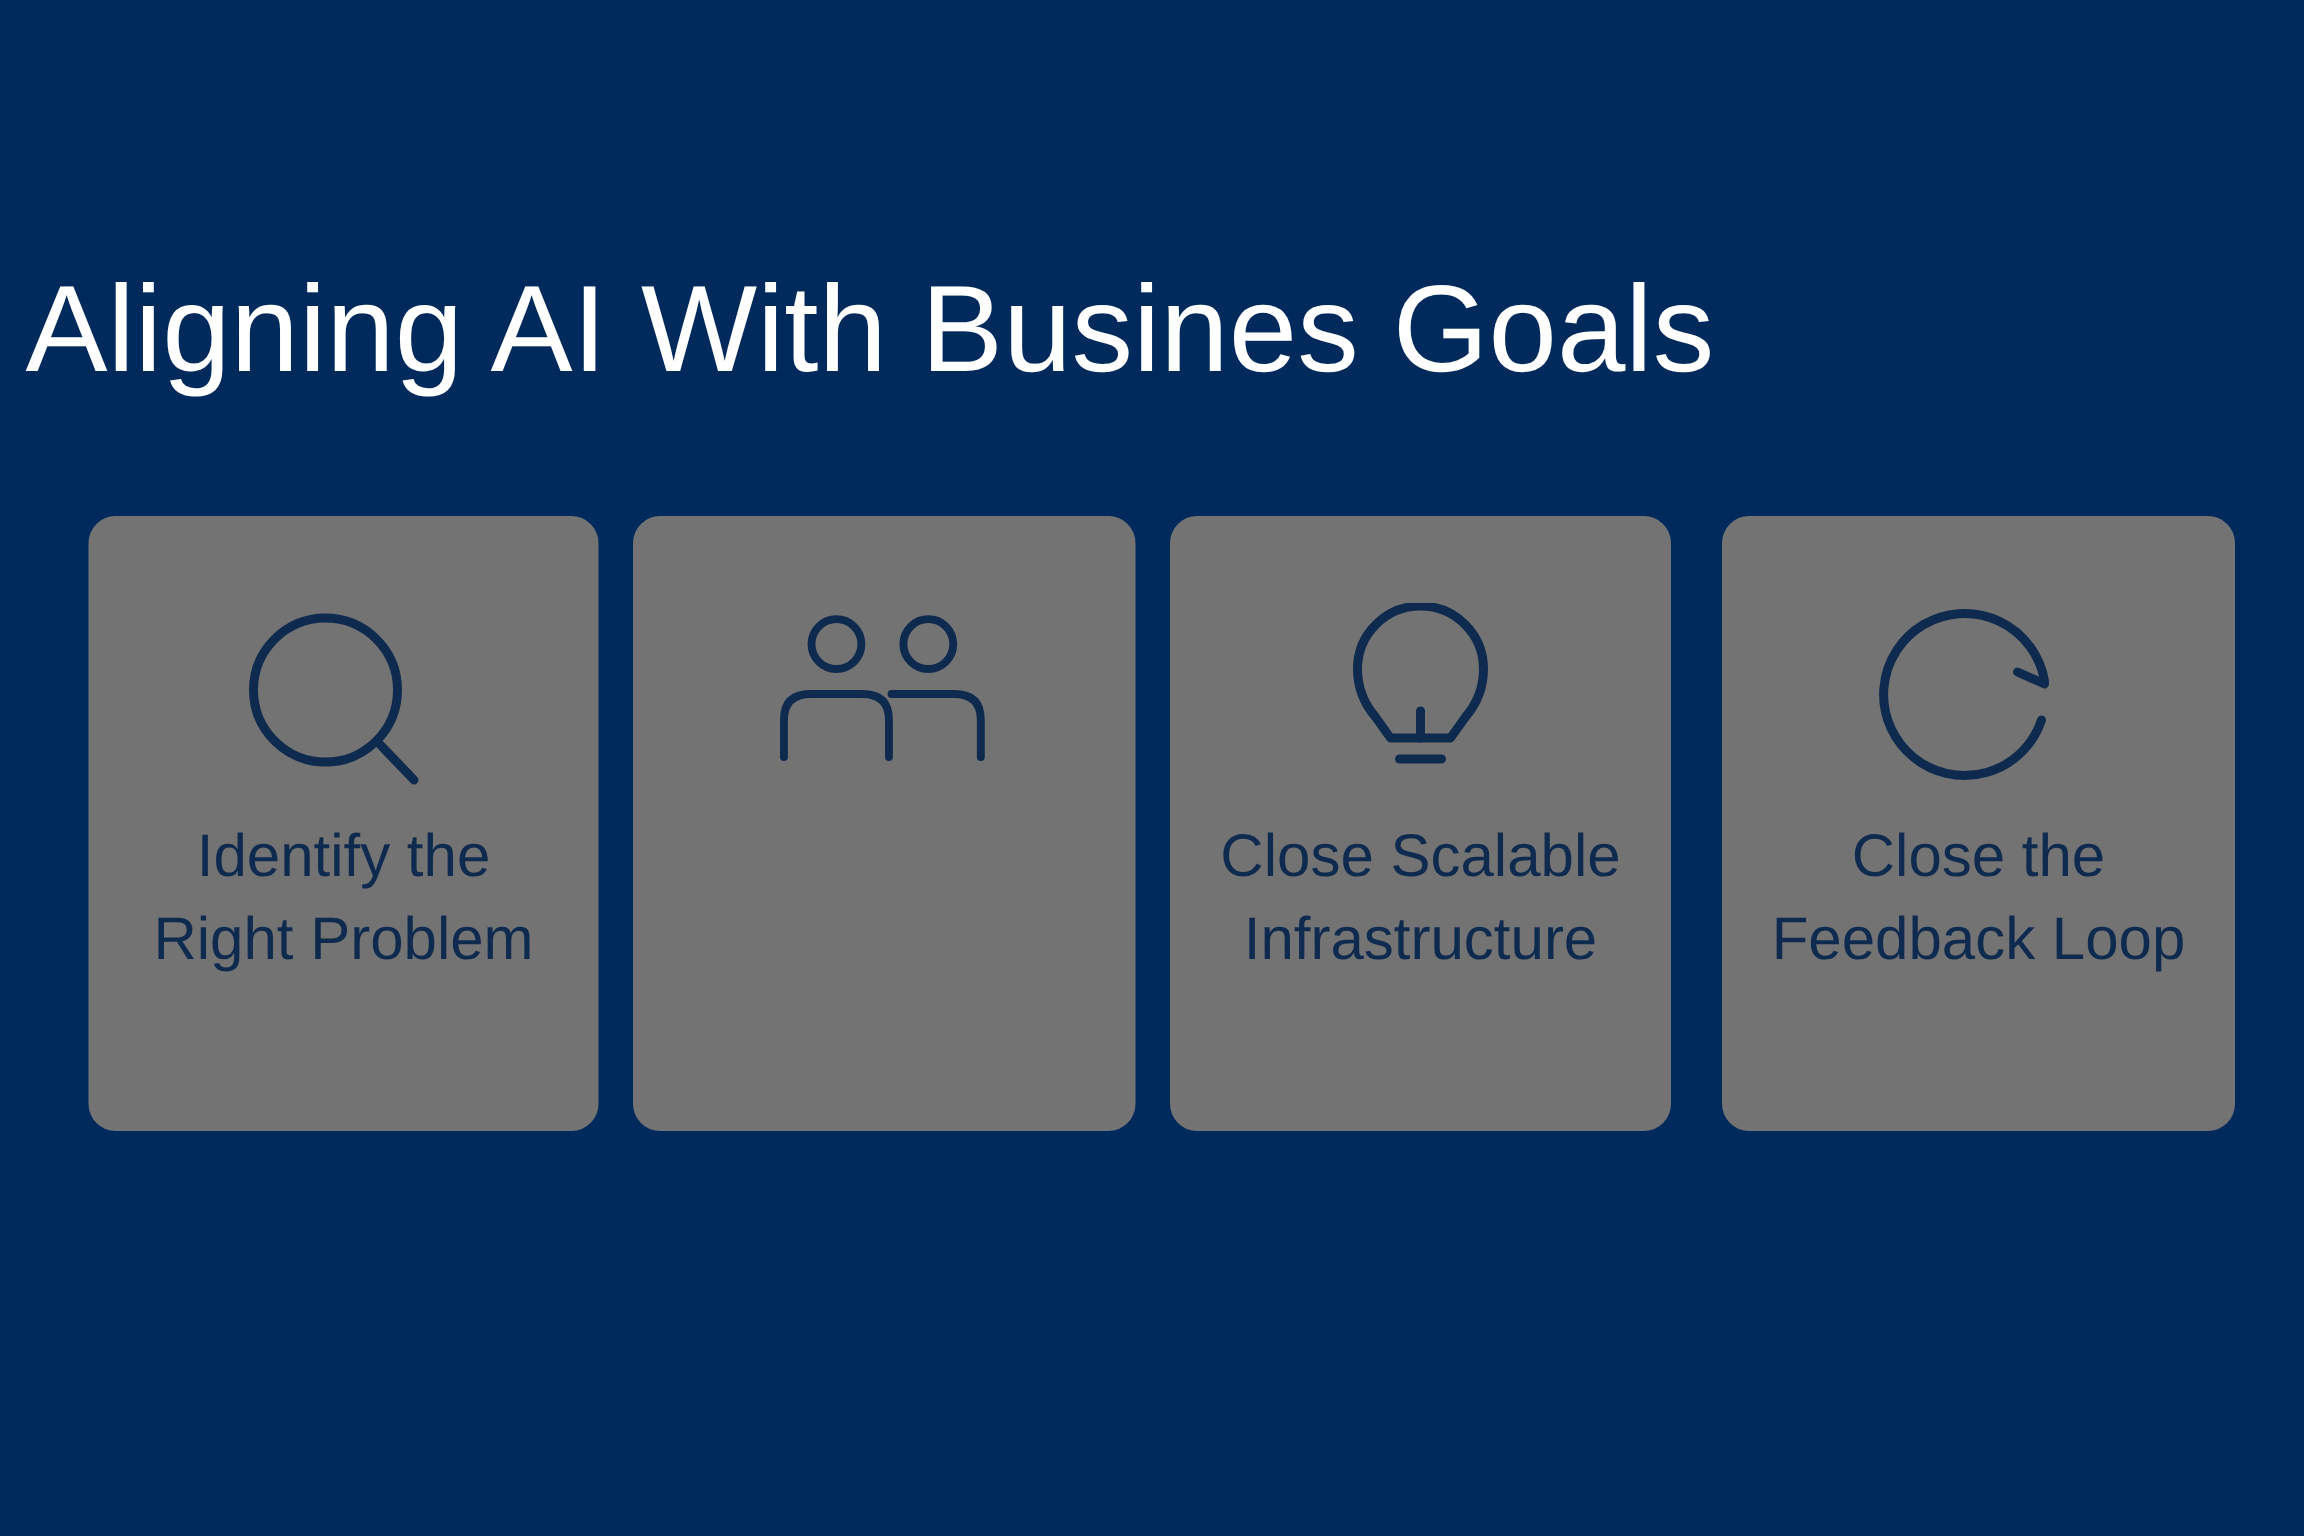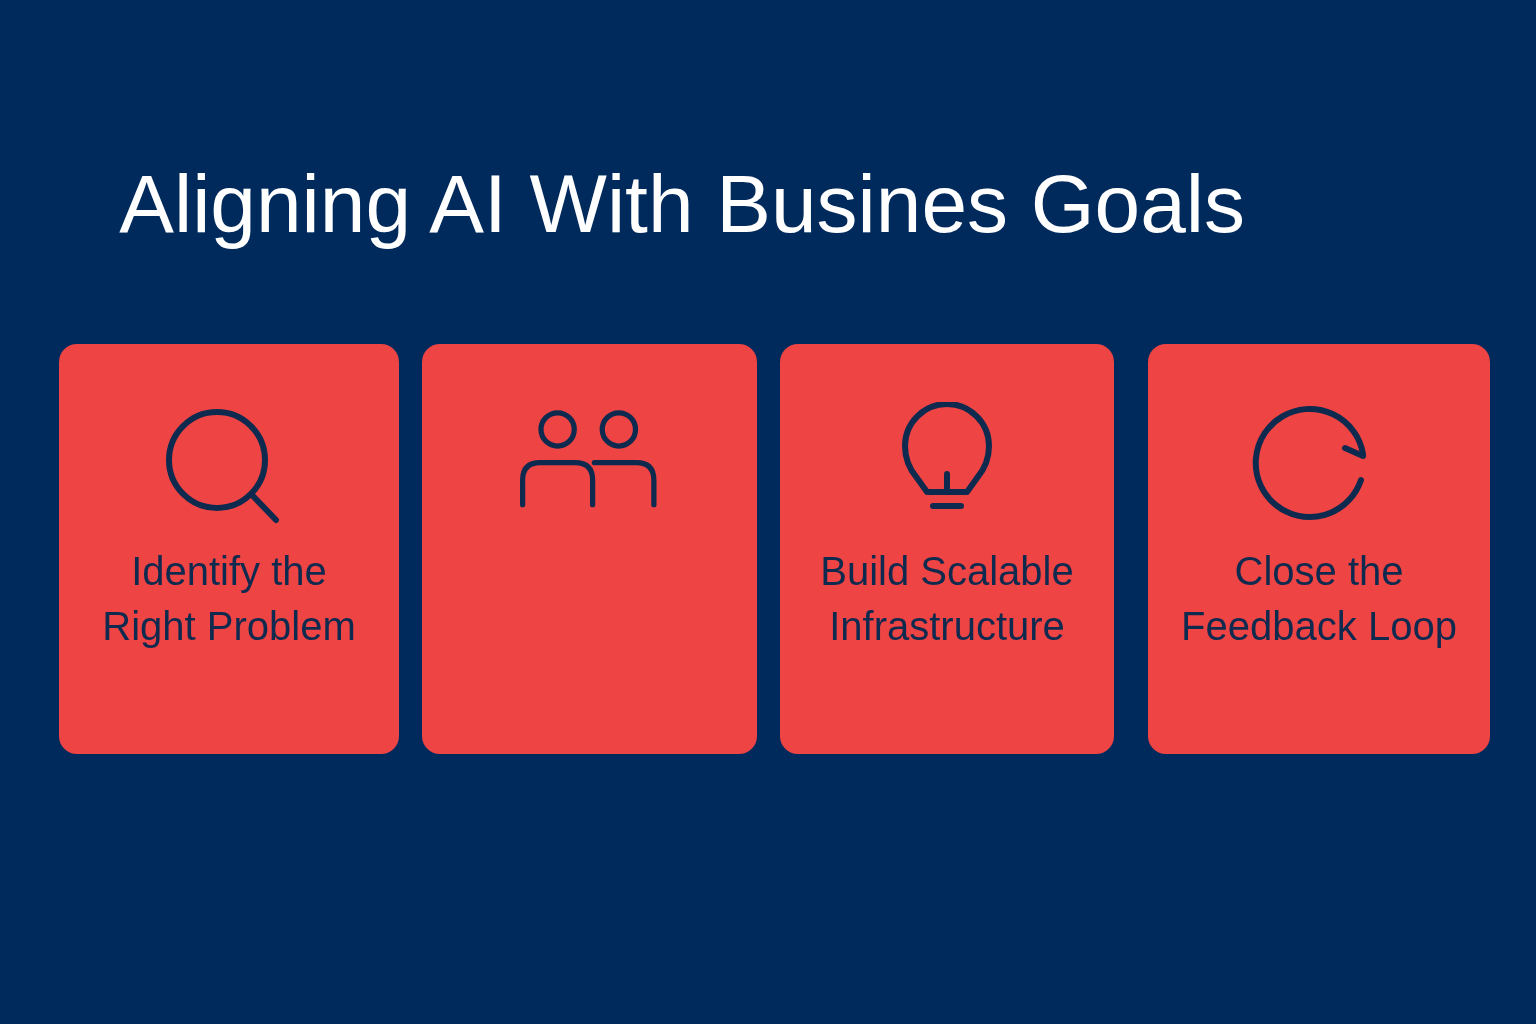--- a/index.html
+++ b/index.html
@@ -12,33 +12,33 @@
       background: #002a5c;
       position: relative;
       overflow: hidden;
       font-family: "Liberation Sans", "DejaVu Sans", sans-serif;
     }
     .title {
       position: absolute;
       top: 148px;
       left: 0;
       width: 1244px;
-      text-align: right;
+      text-align: left;
       color: #ffffff;
       font-size: 82px;
       font-weight: 400;
       letter-spacing: 0px;
       line-height: 110px;
-      margin: 1px;
+      margin: 17px;
     }
     .card {
       position: absolute;
       top: 344px;
       height: 410px;
-      background: #ef4444;
+      background: #737373;
       border-radius: 18px;
       box-sizing: border-box;
     }
     .card .icon {
       position: absolute;
       top: 58px;
       left: 50%;
       transform: translateX(-50%);
       width: 140px;
       height: 130px;
@@ -94,21 +94,21 @@
 </div>
 
 <div class="card" id="card-3">
   <div class="icon">
     <svg width="140" height="130" viewBox="0 0 140 130">
       <path d="M50 90 L40 76 Q28 62 28 44 A42 42 0 0 1 112 44 Q112 62 100 76 L90 90 Z" fill="none" stroke="#0f2a4f" stroke-width="6" stroke-linejoin="round"></path>
       <line x1="70" y1="90" x2="70" y2="72" stroke="#0f2a4f" stroke-width="6" stroke-linecap="round"></line>
       <line x1="56" y1="104" x2="84" y2="104" stroke="#0f2a4f" stroke-width="6" stroke-linecap="round"></line>
     </svg>
   </div>
-  <p class="label">Build Scalable
+  <p class="label">Close Scalable
 Infrastructure</p>
 </div>
 
 <div class="card" id="card-4">
   <div class="icon">
     <svg width="140" height="130" viewBox="0 0 140 130">
       <path d="M112 78 A54 54 0 1 1 114 52" fill="none" stroke="#0f2a4f" stroke-width="6" stroke-linecap="round"></path>
       <line x1="114" y1="54" x2="96" y2="46" stroke="#0f2a4f" stroke-width="6" stroke-linecap="round"></line>
     </svg>
   </div>

